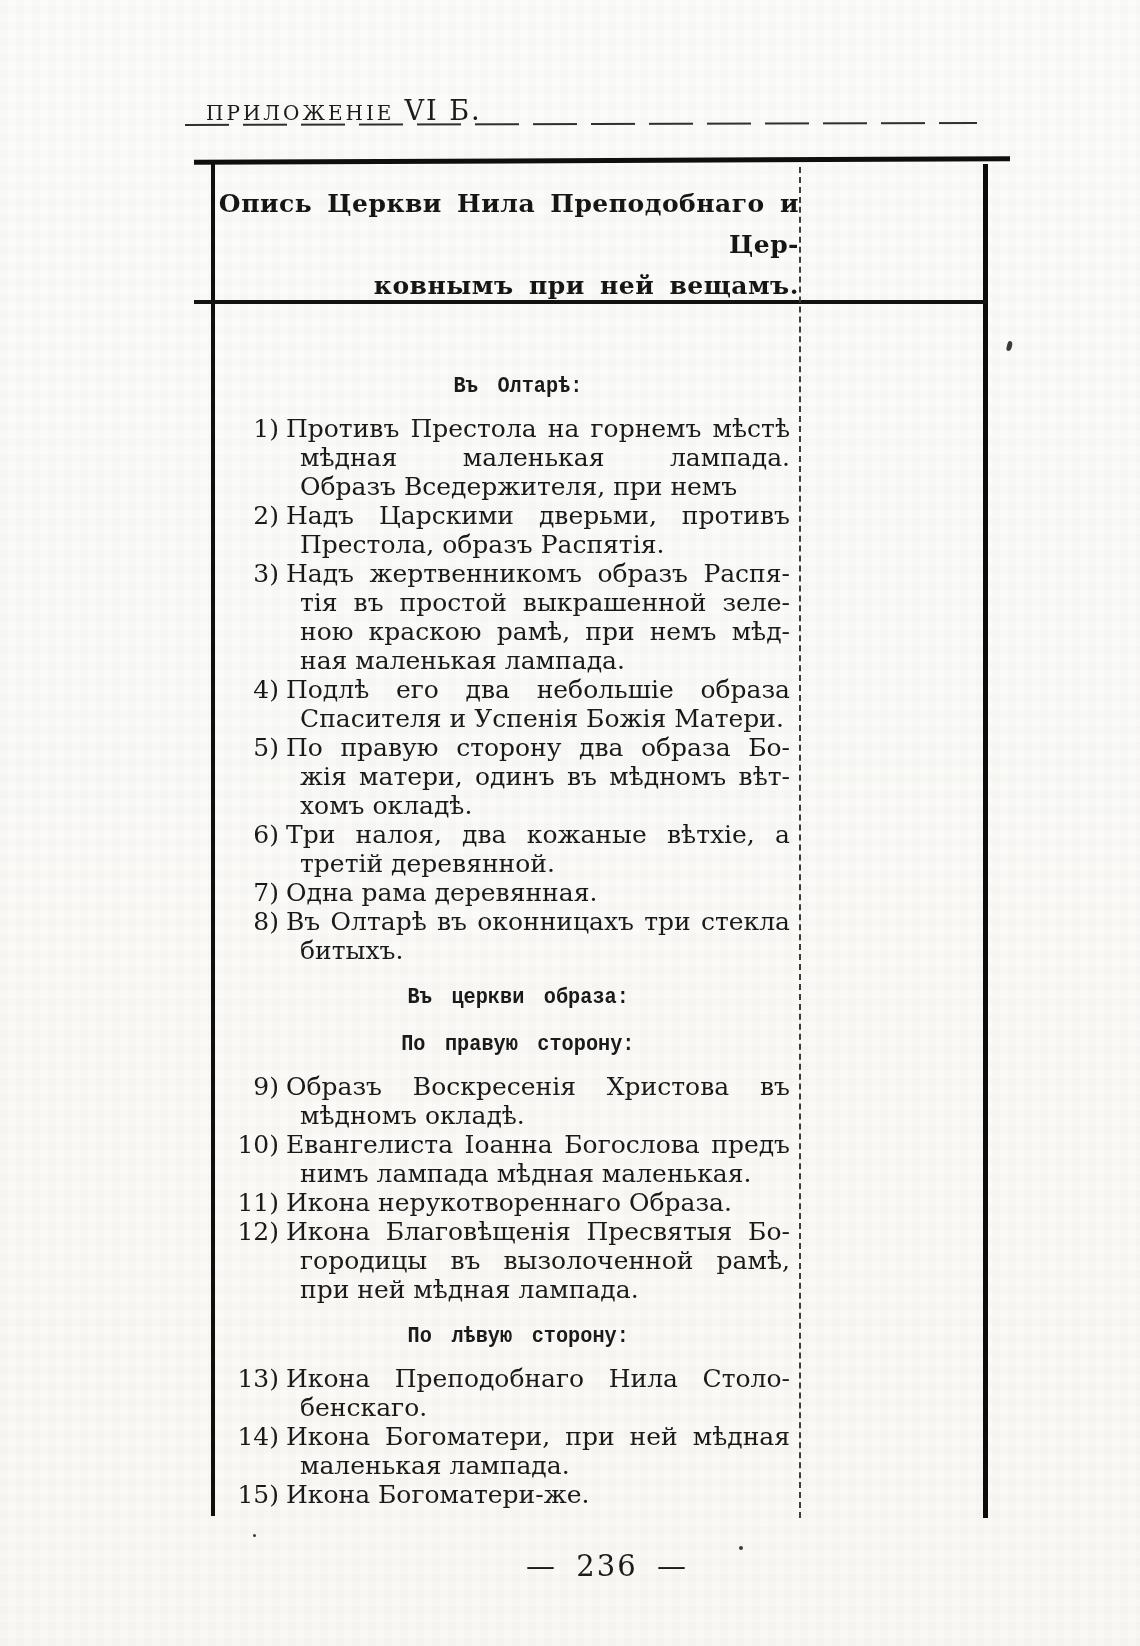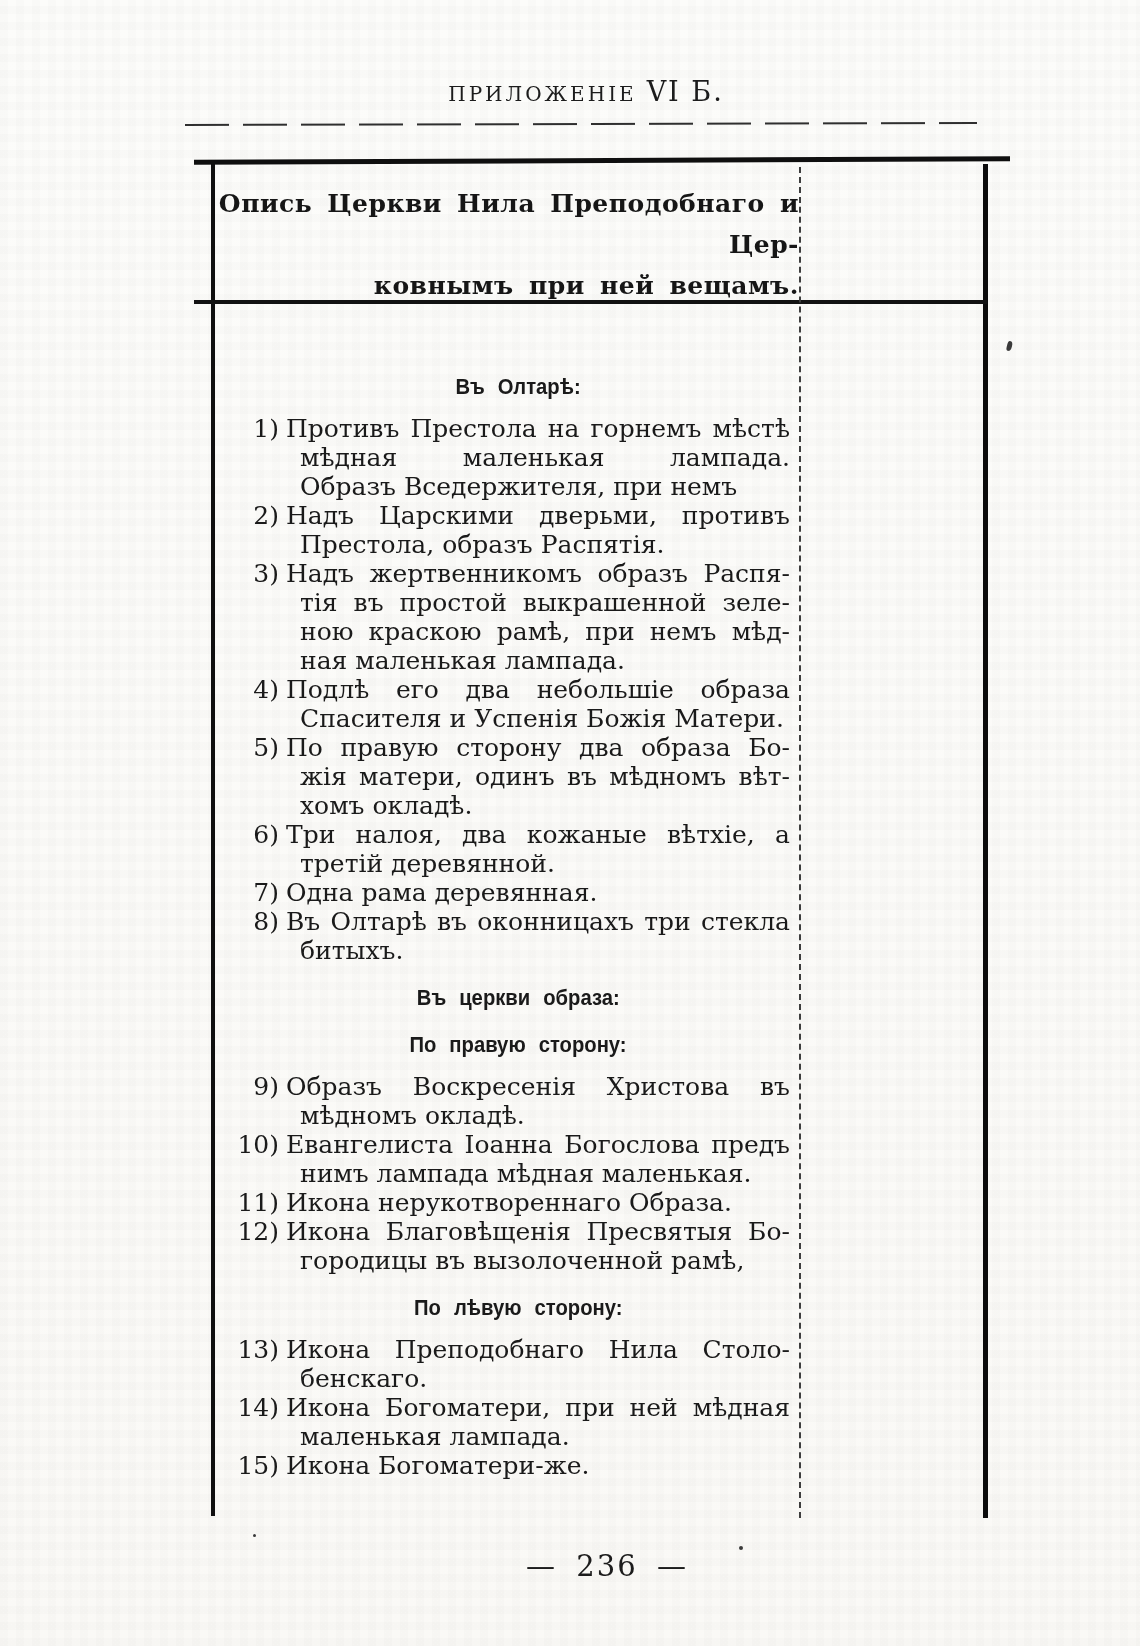--- a/index.html
+++ b/index.html
@@ -7,22 +7,22 @@
     position:relative; width:1140px; height:1646px; overflow:hidden;
     background:
       repeating-linear-gradient(0deg, rgba(0,0,0,0.012) 0 8px, rgba(0,0,0,0) 8px 16px),
       repeating-linear-gradient(90deg, rgba(0,0,0,0.010) 0 8px, rgba(0,0,0,0) 8px 16px),
       linear-gradient(180deg,#fcfcfa,#faf9f6);
     color:#191919;
     font-family:"DejaVu Serif", serif;
   }
   
   .doc-title{
-    position:absolute; top:73px; left:206px; width:760px;
-    text-align:center; font-size:20px; letter-spacing:3px; line-height:38px;
+    position:absolute; top:96px; left:206px; width:760px;
+    font-size:20px; letter-spacing:3px; line-height:30px;
     color:#1c1c1c; white-space:nowrap;
   }
   .doc-title .appendix-num{ font-size:27px; letter-spacing:2px; margin-left:10px; }
   .rule-dashed{
     position:absolute; top:123px; left:185px; width:792px; height:2px;
     background:repeating-linear-gradient(90deg,#2f2f2f 0 44px, rgba(0,0,0,0) 44px 58px);
     transform:rotate(-0.15deg);
   }
   
   .t-top   {position:absolute; left:194px; top:158px; width:816px; height:5px; background:#0f0f0f; transform:rotate(-0.25deg);}
@@ -36,21 +36,21 @@
     text-align:right; font-weight:bold; font-size:25px; line-height:41px;
     word-spacing:6px; letter-spacing:0.5px; color:#161616;
   }
   
   .content{
     position:absolute; left:211px; top:366px; width:588px;
     font-size:25px; line-height:29px; color:#1a1a1a;
   }
   .heading{
     margin:18px 0 13px; text-align:center; padding-left:26px;
-    font-family:Liberation Sans, sans-serif; font-weight:bold; font-size:22px;
+    font-family:Liberation Mono, monospace; font-weight:bold; font-size:22px;
   }
   .heading:first-child{ margin-top:6px; }
   .heading > span{ display:inline-block; transform:scaleX(0.92); transform-origin:center; word-spacing:8px; white-space:nowrap; }
   .item{ position:relative; padding-left:89px; padding-right:9px; }
   .item .num{ position:absolute; left:0; top:0; width:68px; text-align:right; }
   .item .line{ text-align:justify; text-align-last:justify; }
   .item .line:first-child{ margin-left:-14px; }
   .item .line:last-child{ text-align-last:auto; }
   
   .page-number{
@@ -171,20 +171,21 @@
     <span class="num">11)</span>
     <div>
           <div class="line">Икона нерукотвореннаго Образа.</div>
         </div>
   </div>
       <div class="item">
     <span class="num">12)</span>
     <div>
           <div class="line">Икона Благовѣщенія Пресвятыя Бо-</div>
           <div class="line">городицы въ вызолоченной рамѣ,</div>
+          <div class="line">при ней мѣдная лампада.</div>
         </div>
   </div>
       <div class="heading">
     <span>По лѣвую сторону:</span>
   </div>
       <div class="item">
     <span class="num">13)</span>
     <div>
           <div class="line">Икона Преподобнаго Нила Столо-</div>
           <div class="line">бенскаго.</div>

